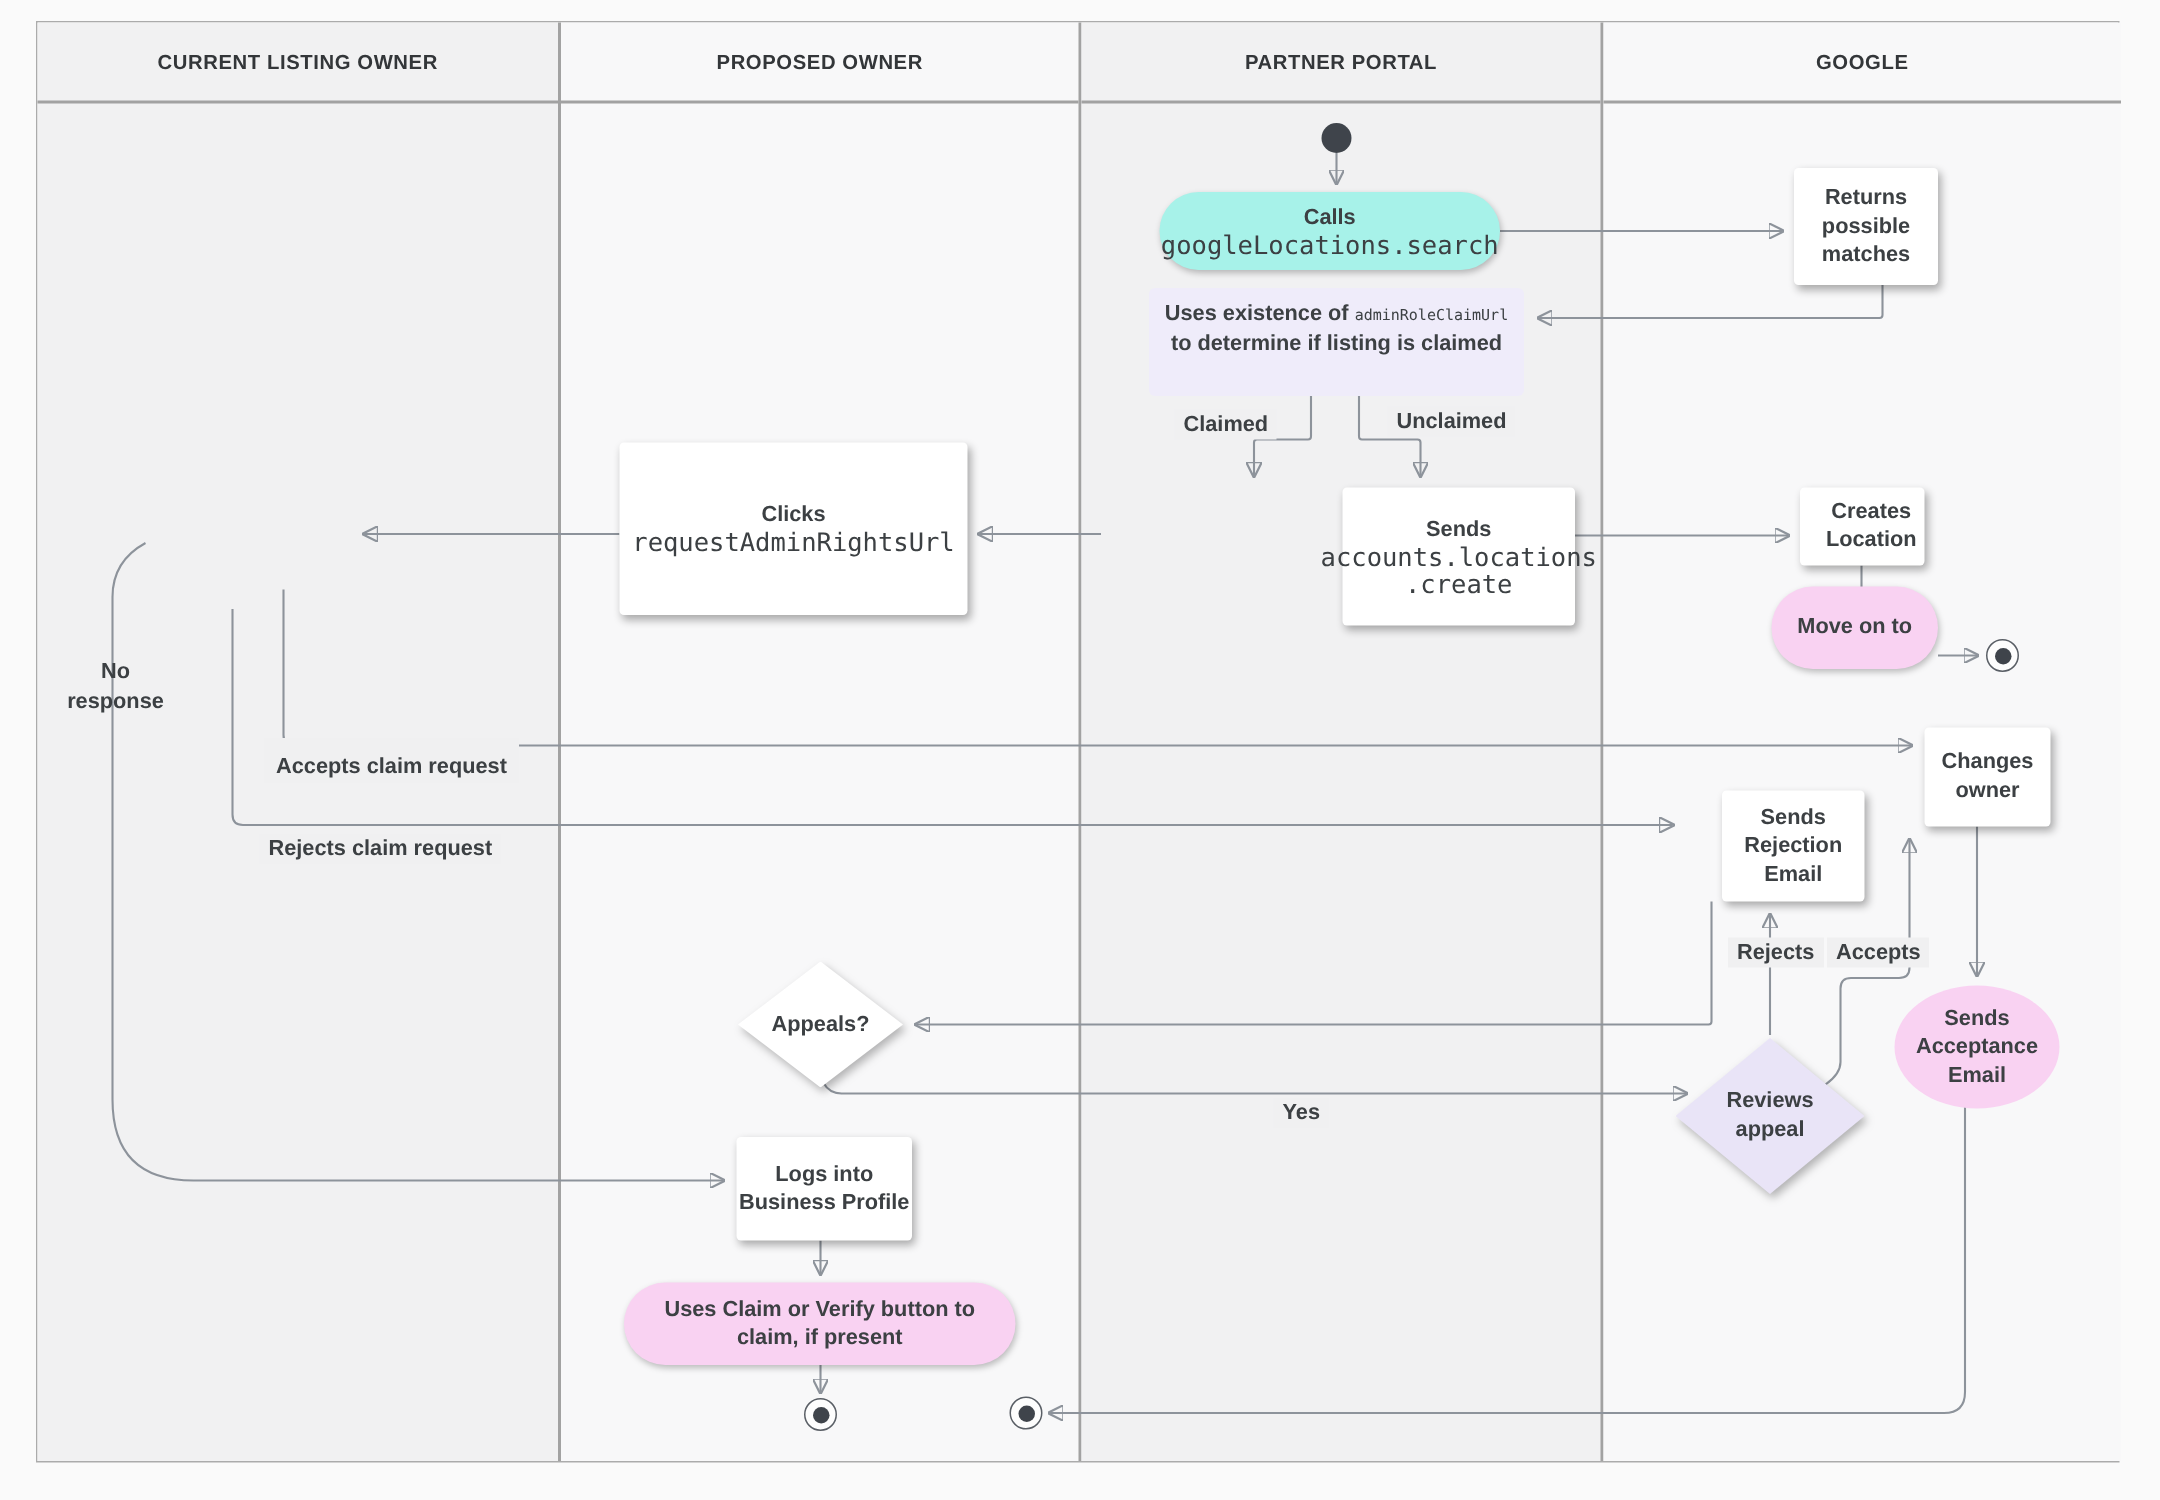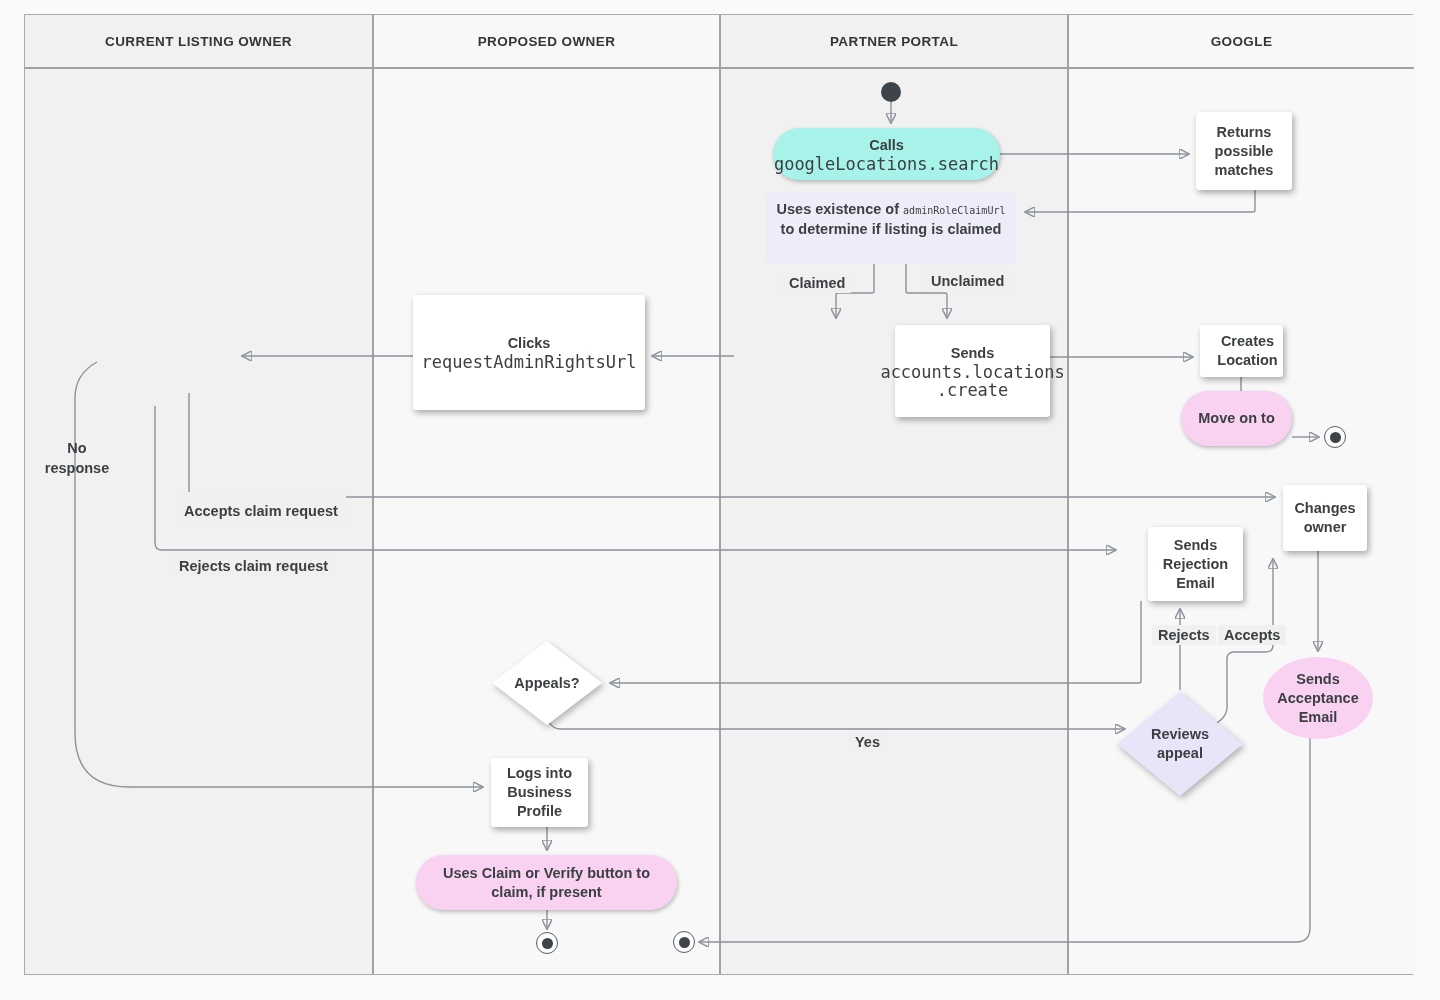--- a/index.html
+++ b/index.html
@@ -189,21 +189,21 @@
   <div class="dwrap" style="left:1117px; top:692px; width:126px; height:104px;">
     <div class="diamond lav">
       <div style="width:90px;">Reviews appeal</div>
     </div>
   </div>
 
   <div class="node ellipse" style="left:1263px; top:657px; width:110px; height:82px;">
     <div>Sends Acceptance Email</div>
   </div>
 
-  <div class="node box" style="left:491px; top:758px; width:97px; height:69px;">
+  <div class="node box" style="left:491px; top:758px; width:117px; height:69px;">
     <div>Logs into Business Profile</div>
   </div>
 
   <div class="node pill pink" style="left:416px; top:855px; width:261px; height:55px;">
     <div style="width:240px;">Uses Claim or Verify button to claim, if present</div>
   </div>
 
   <div class="terminal" style="left:536px; top:932px;">
       <div class="dot"></div>
     </div>

